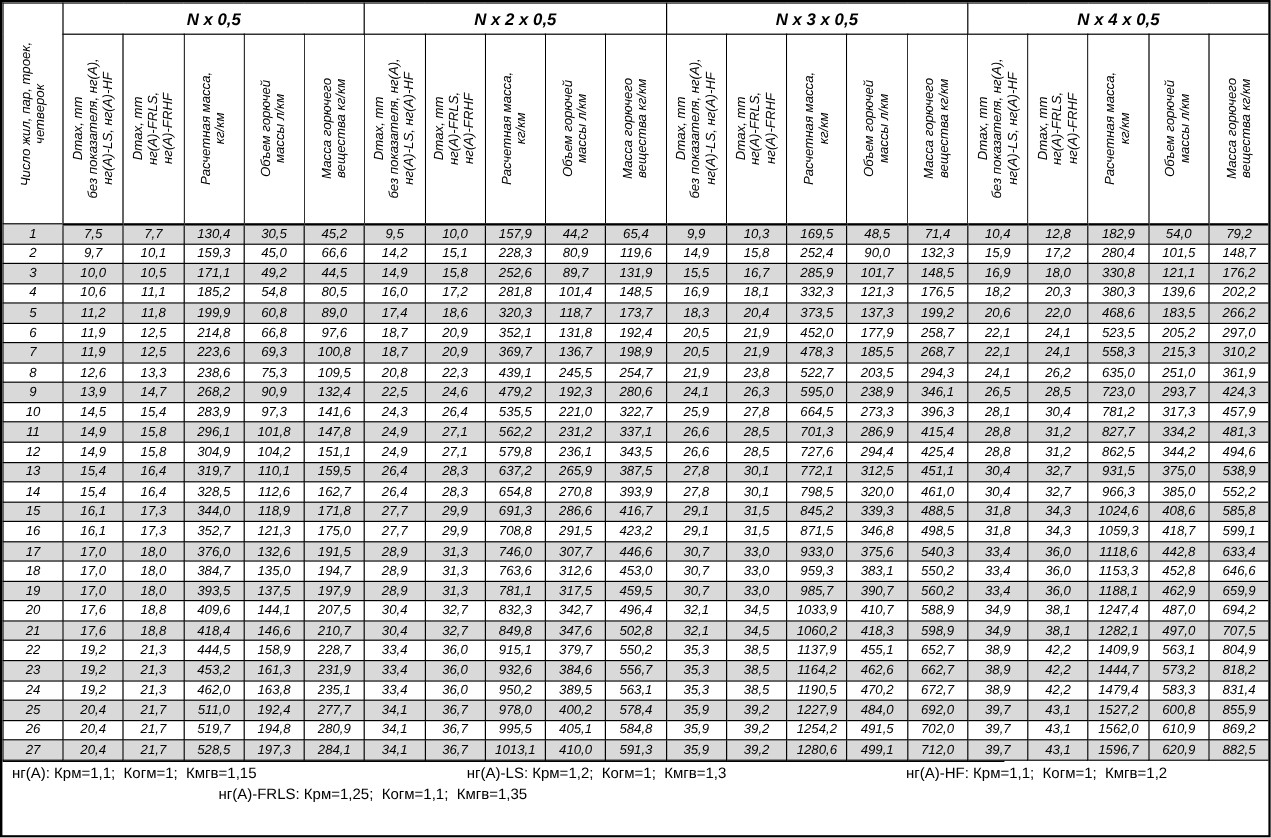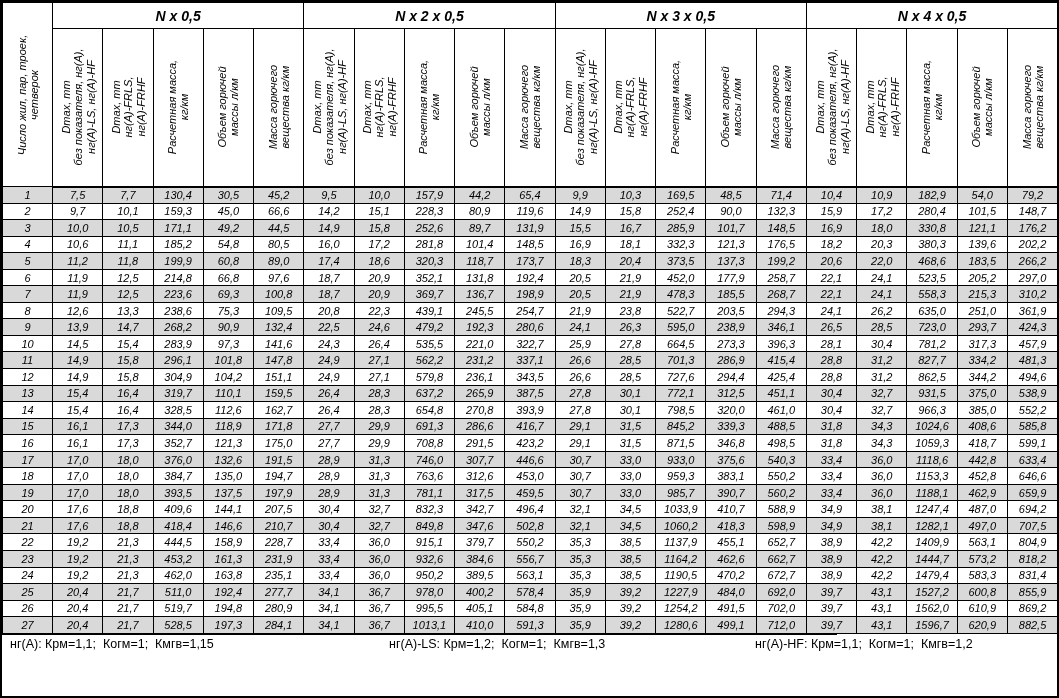--- a/index.html
+++ b/index.html
@@ -213,21 +213,21 @@
           <td>10,0</td>
           <td>157,9</td>
           <td>44,2</td>
           <td>65,4</td>
           <td>9,9</td>
           <td>10,3</td>
           <td>169,5</td>
           <td>48,5</td>
           <td>71,4</td>
           <td>10,4</td>
-          <td>10,9</td>
+          <td>12,8</td>
           <td>182,9</td>
           <td>54,0</td>
           <td>79,2</td>
         </tr>
         <tr>
           <td class="rownum">2</td>
           <td>9,7</td>
           <td>10,1</td>
           <td>159,3</td>
           <td>45,0</td>
@@ -823,14 +823,15 @@
           <td>620,9</td>
           <td>882,5</td>
         </tr>
       </tbody>
   </table>
 
   <div class="notes">
     <span class="note-line" style="left:8px;   top:2px;">нг(А): Крм=1,1;  Когм=1;  Кмгв=1,15</span>
     <span class="note-line" style="left:387px; top:2px;">нг(А)-LS: Крм=1,2;  Когм=1;  Кмгв=1,3</span>
     <span class="note-line" style="left:753px; top:2px;text-align:center;">нг(А)-HF: Крм=1,1;  Когм=1;  Кмгв=1,2</span>
+    <span class="note-line" style="left:180px; top:20px;">нг(А)-FRLS: Крм=1,25;  Когм=1,1;  Кмгв=1,35</span>
   </div>
 </div>
 
 </body></html>

